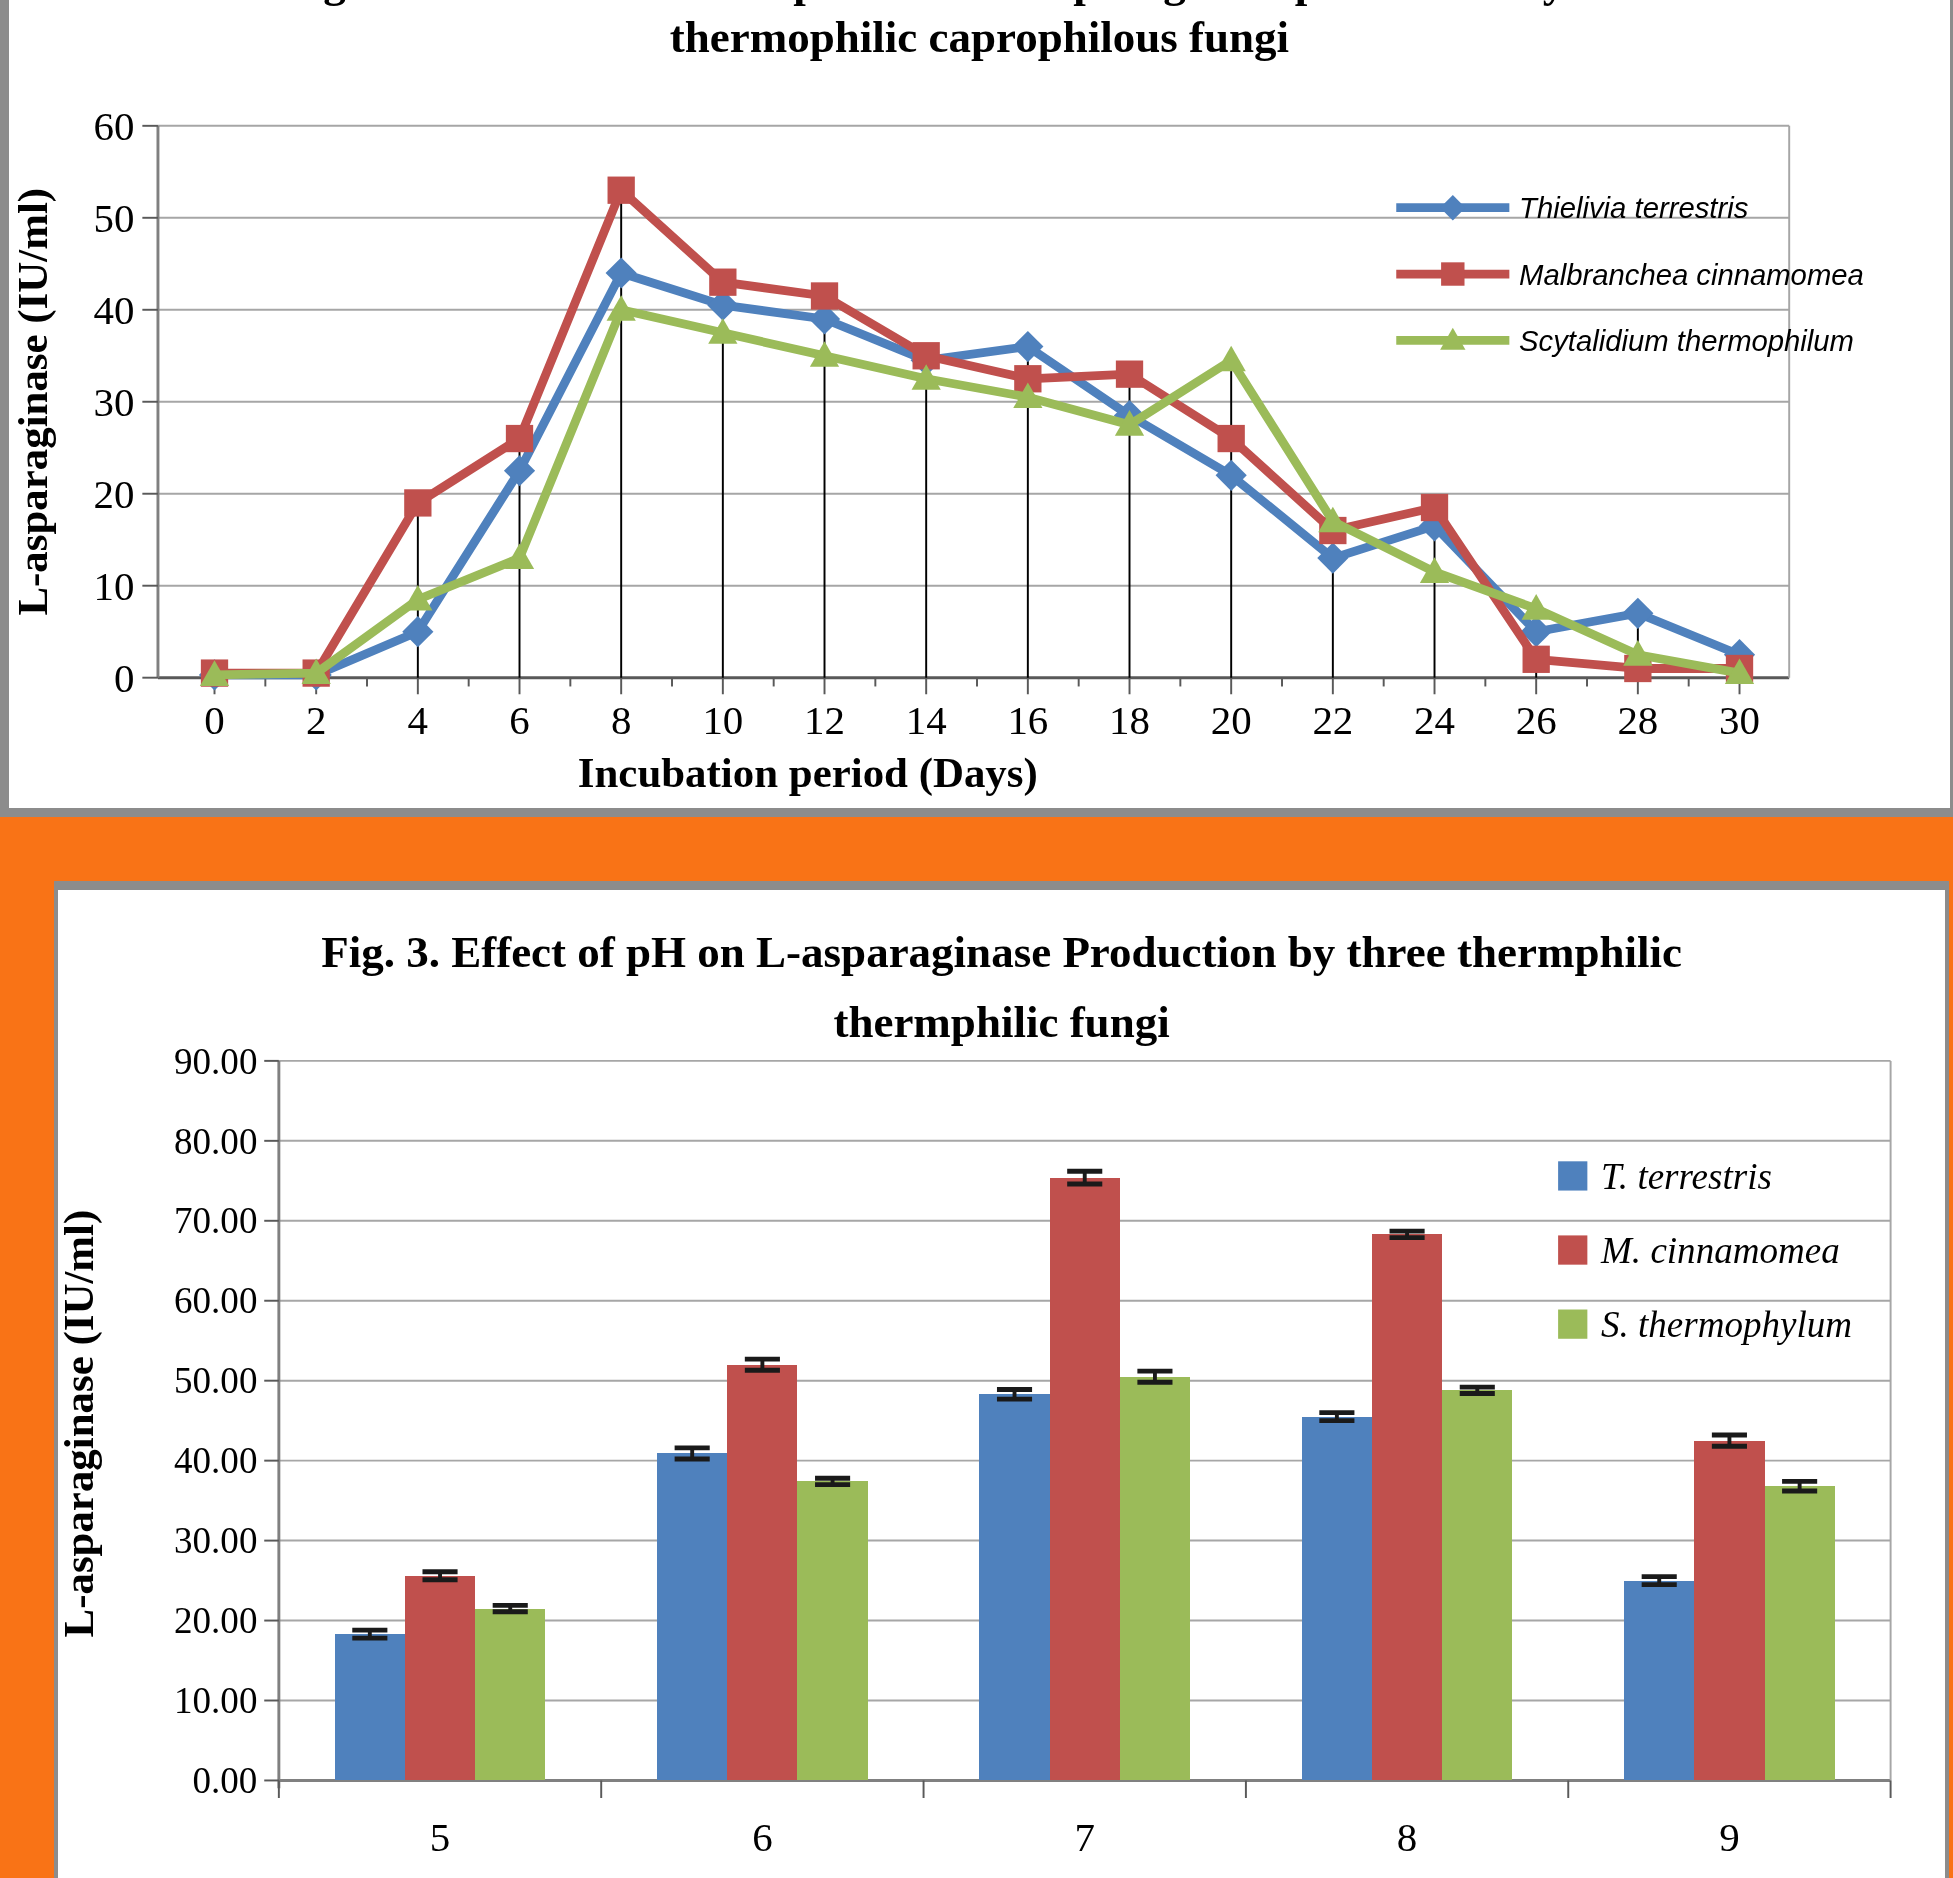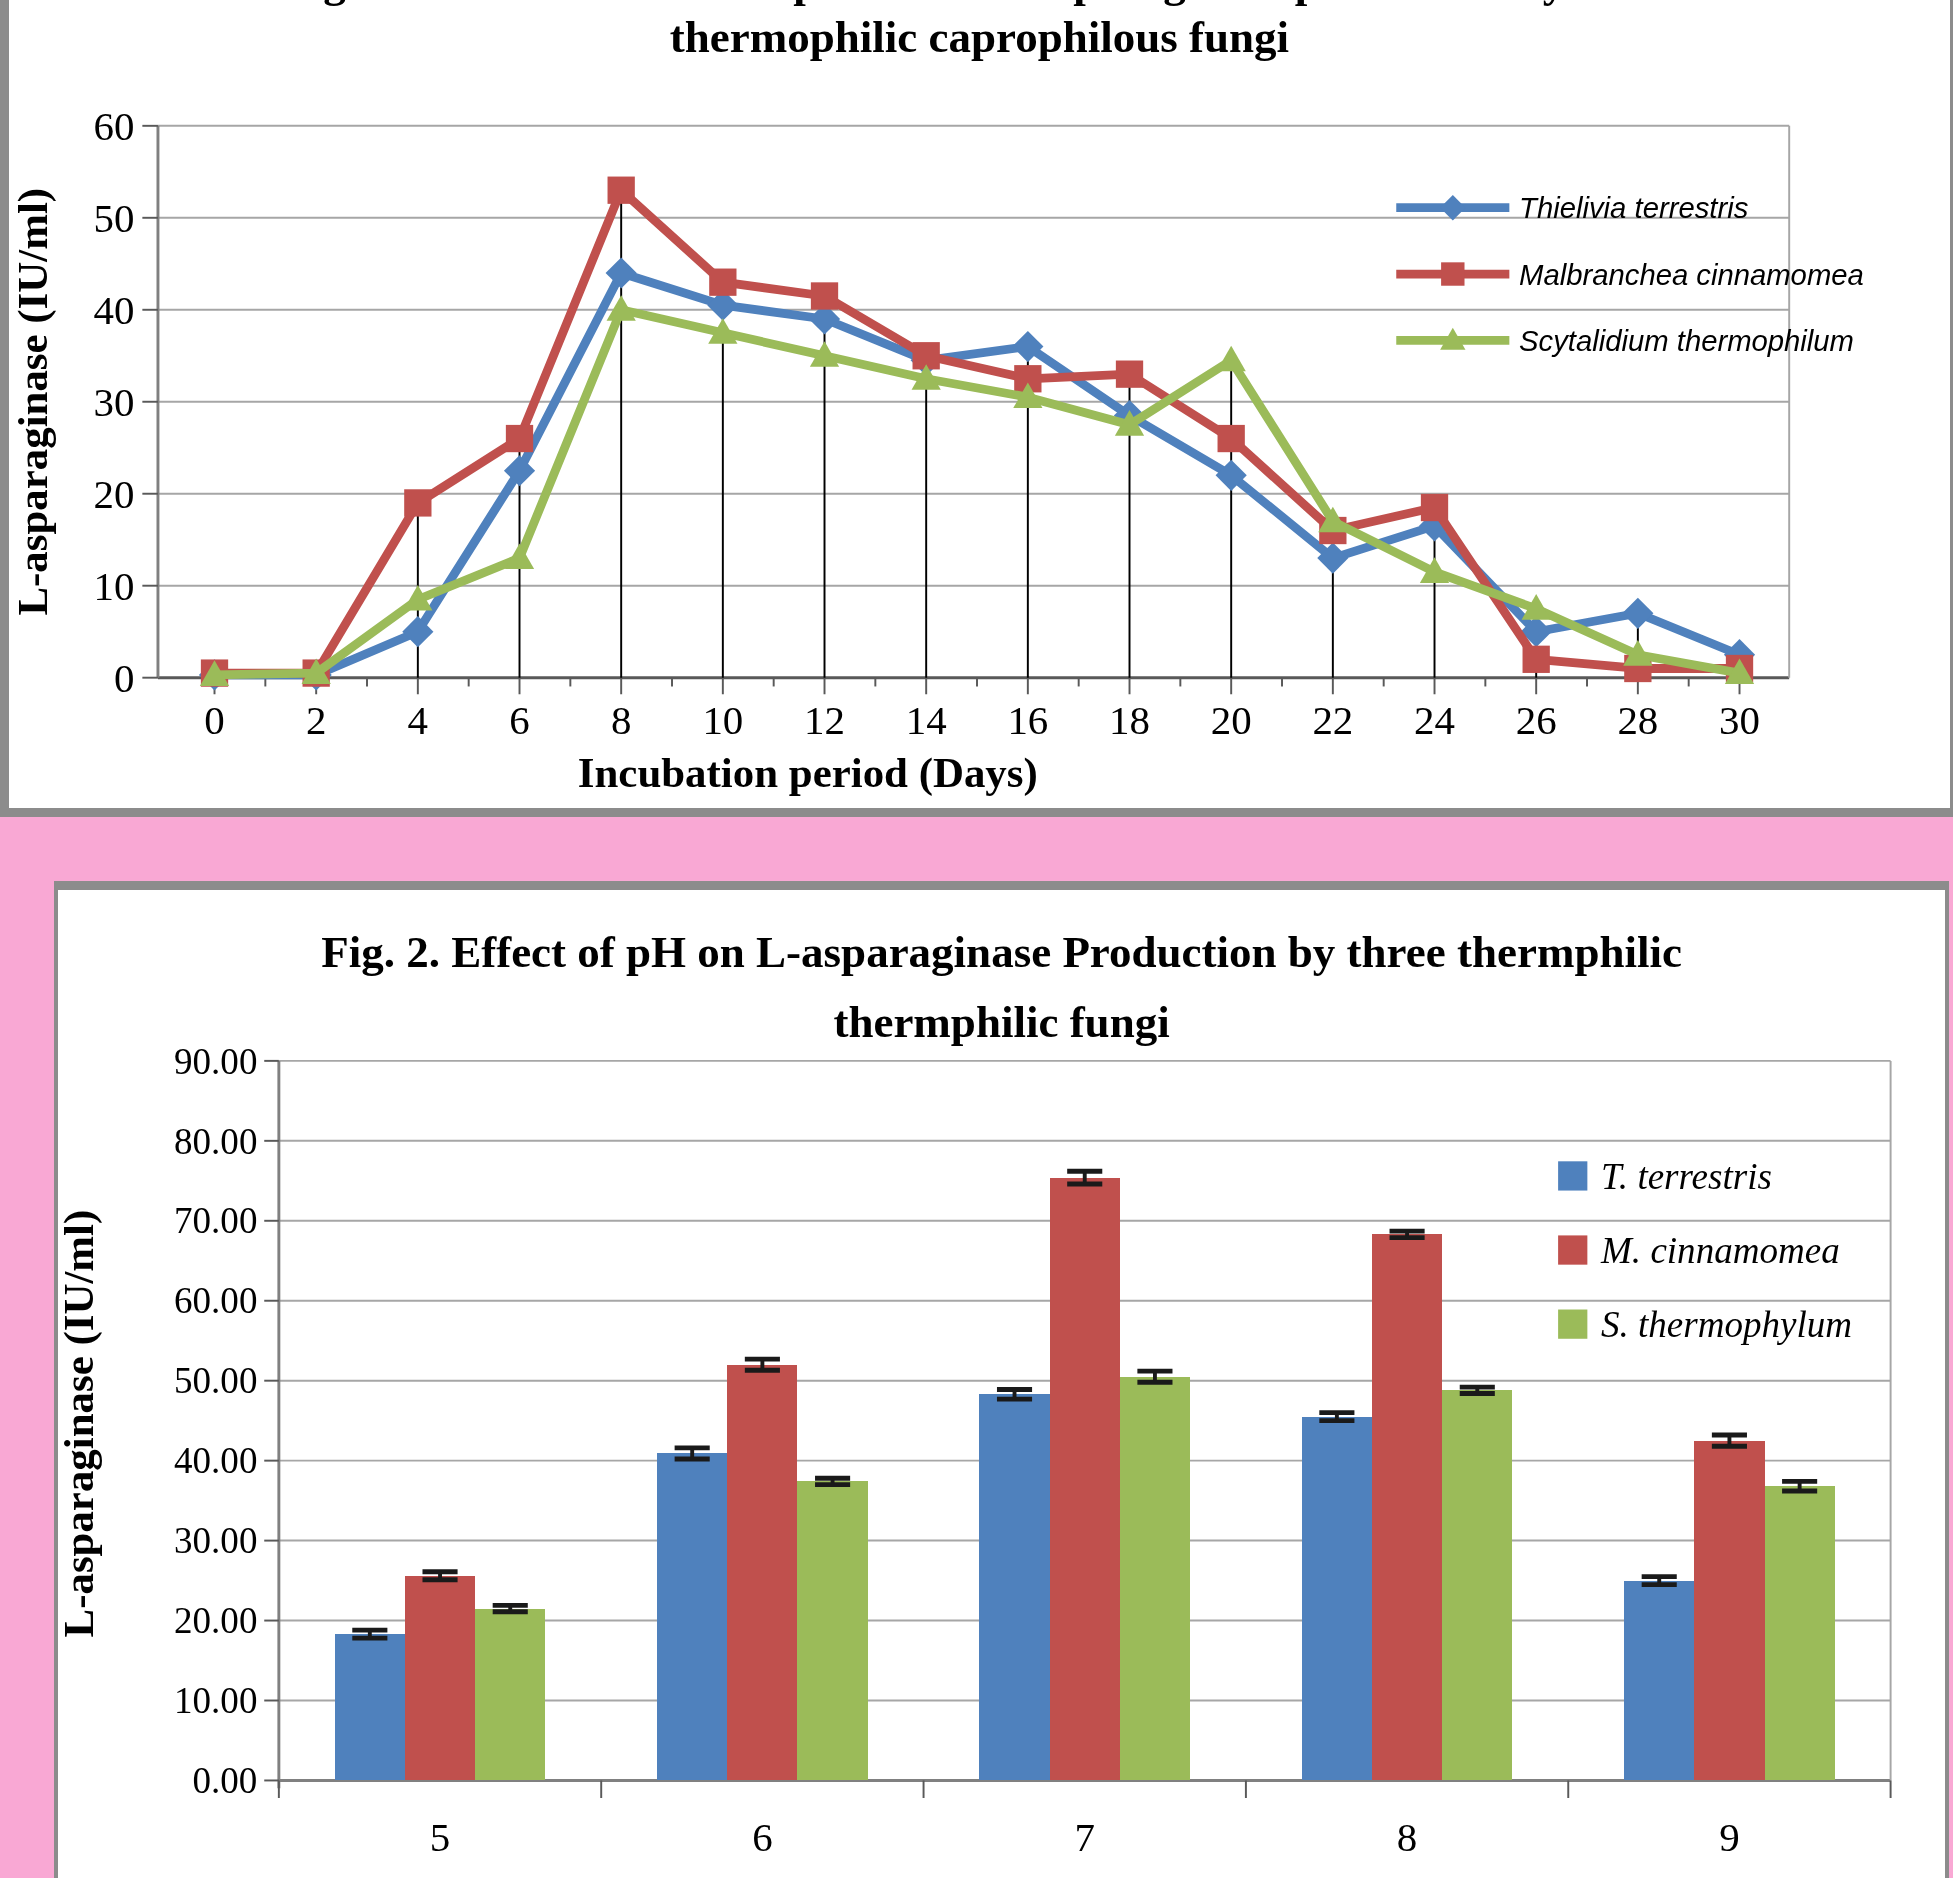--- a/index.html
+++ b/index.html
@@ -1,17 +1,17 @@
 <!DOCTYPE html>
 <html><head>
 <meta charset="utf-8">
 <style>
   html,body{margin:0;padding:0;background:#fff;}
   body{width:1953px;height:1878px;overflow:hidden;font-family:"Liberation Serif","DejaVu Serif",serif;}
-  .stage{position:relative;width:1953px;height:1878px;background:#f9a8d4;overflow:hidden;}
+  .stage{position:relative;width:1953px;height:1878px;background:#f97316;overflow:hidden;}
   .panel{position:absolute;background:#fff;box-sizing:border-box;}
   .panel1{left:0;top:-59px;right:-5.9px;height:876px;border:9.8px solid #8c8c8c;border-top:0;}
   .panel2{left:54px;top:881px;right:3.9px;height:1083px;border:9.8px solid #8c8c8c;border-bottom:0;
           border-left-width:4.9px;border-right-width:4.9px;}
   .title{position:absolute;left:0;right:0;text-align:center;font-weight:bold;color:#000;}
   .title1{top:13.7px;font-size:45px;line-height:55px;}
   .title2{top:27px;font-size:45px;line-height:70px;}
   .chart-svg{position:absolute;left:0;top:0;width:1953px;height:1878px;pointer-events:none;}
   svg text{fill:#000;}
   .tick-label{font-family:"Liberation Serif","DejaVu Serif",serif;font-size:42px;}
@@ -27,21 +27,21 @@
 
   <section class="panel panel1">
     <div class="title title1">
       <div>Fig. 1.Effect of incubation period on L-asparaginase production by three</div>
       <div>thermophilic  caprophilous fungi</div>
     </div>
   </section>
 
   <section class="panel panel2">
     <div class="title title2">
-      <div>Fig. 2. Effect of pH on L-asparaginase Production by three thermphilic</div>
+      <div>Fig. 3. Effect of pH on L-asparaginase Production by three thermphilic</div>
       <div>thermphilic fungi</div>
     </div>
   </section>
 
   <svg id="chart1" class="chart-svg" viewBox="0 0 2003 1926">
       <g>
         <line x1="162" y1="695" x2="1835" y2="695" stroke="#595959" stroke-width="3"></line>
         <line x1="162" y1="600.6666666666666" x2="1835" y2="600.6666666666666" stroke="#A6A6A6" stroke-width="2"></line>
         <line x1="162" y1="506.33333333333337" x2="1835" y2="506.33333333333337" stroke="#A6A6A6" stroke-width="2"></line>
         <line x1="162" y1="412" x2="1835" y2="412" stroke="#A6A6A6" stroke-width="2"></line>

